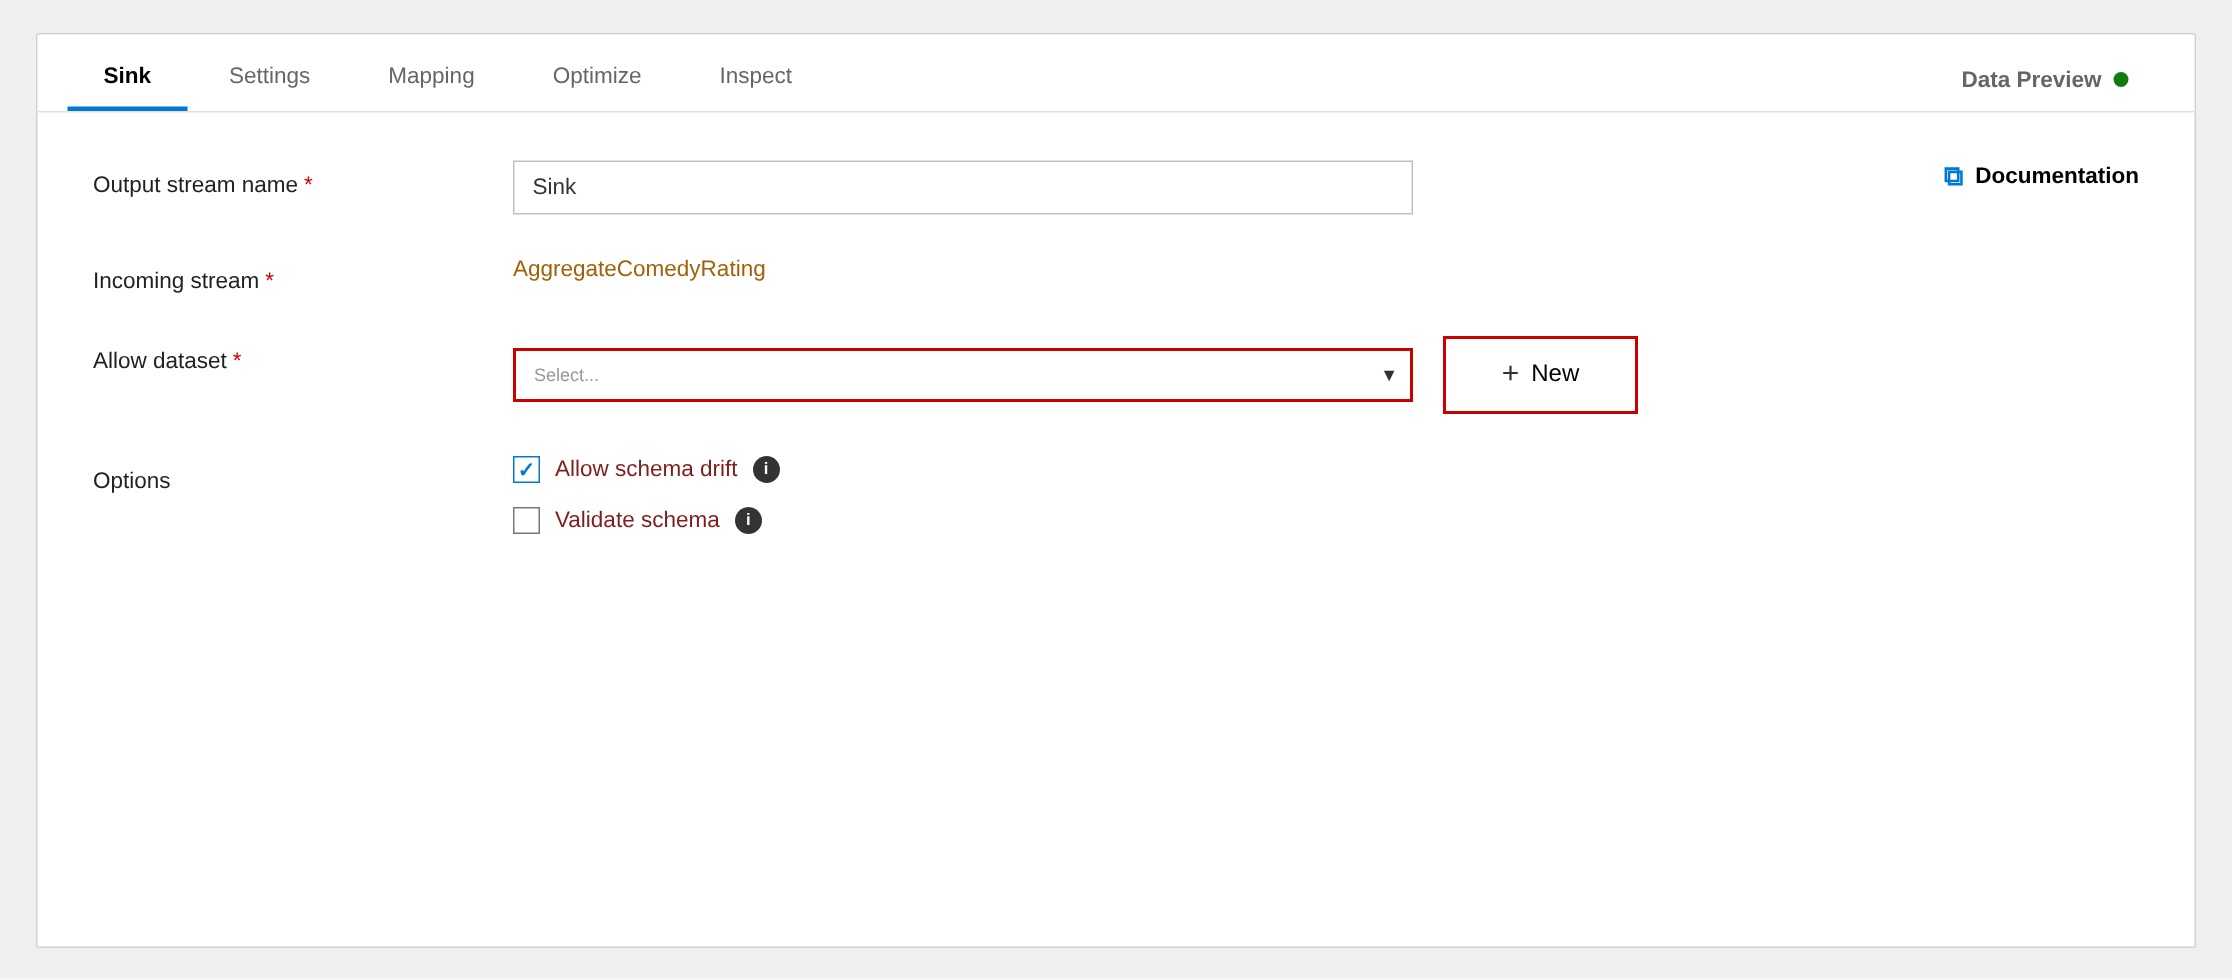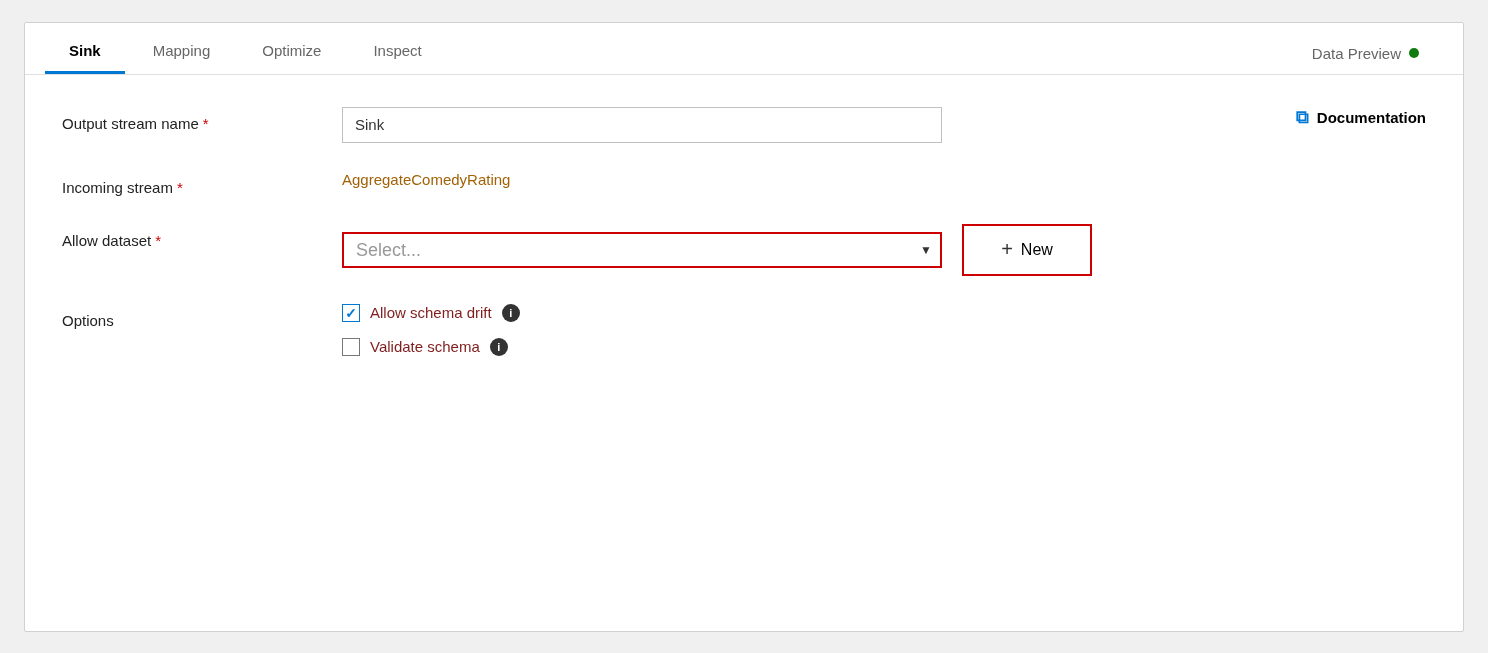--- a/index.html
+++ b/index.html
@@ -47,20 +47,21 @@
       flex: 1;
     }
     .data-preview-tab {
       display: flex;
       align-items: center;
       gap: 8px;
       padding: 14px 24px 12px 24px;
       font-size: 15px;
       color: #666;
       cursor: pointer;
+      font-weight: bold;
     }
     .dot-green {
       width: 10px;
       height: 10px;
       background: #107c10;
       border-radius: 50%;
       display: inline-block;
     }
     .form-row {
       display: flex;
@@ -105,21 +106,21 @@
     }
     .select-container {
       position: relative;
       width: 600px;
     }
     .select-dropdown {
       width: 100%;
       height: 36px;
       border: 2px solid #c00;
       padding: 6px 36px 6px 12px;
-      font-size: 18px;
+      font-size: 12px;
       color: #999;
       outline: none;
       background: #fff;
       appearance: none;
       cursor: pointer;
     }
     .dropdown-arrow {
       position: absolute;
       right: 10px;
       top: 50%;
@@ -240,20 +241,21 @@
       padding-top: 0;
     }
   </style>
 </head>
 <body>
 
 <div class="container">
 
   <div class="tab-bar">
     <div class="tab active">Sink</div>
+    <div class="tab">Settings</div>
     <div class="tab">Mapping</div>
     <div class="tab">Optimize</div>
     <div class="tab">Inspect</div>
     <div class="tab-spacer"></div>
     <div class="data-preview-tab">
       <span>Data Preview</span>
       <span class="dot-green"></span>
     </div>
   </div>
 

